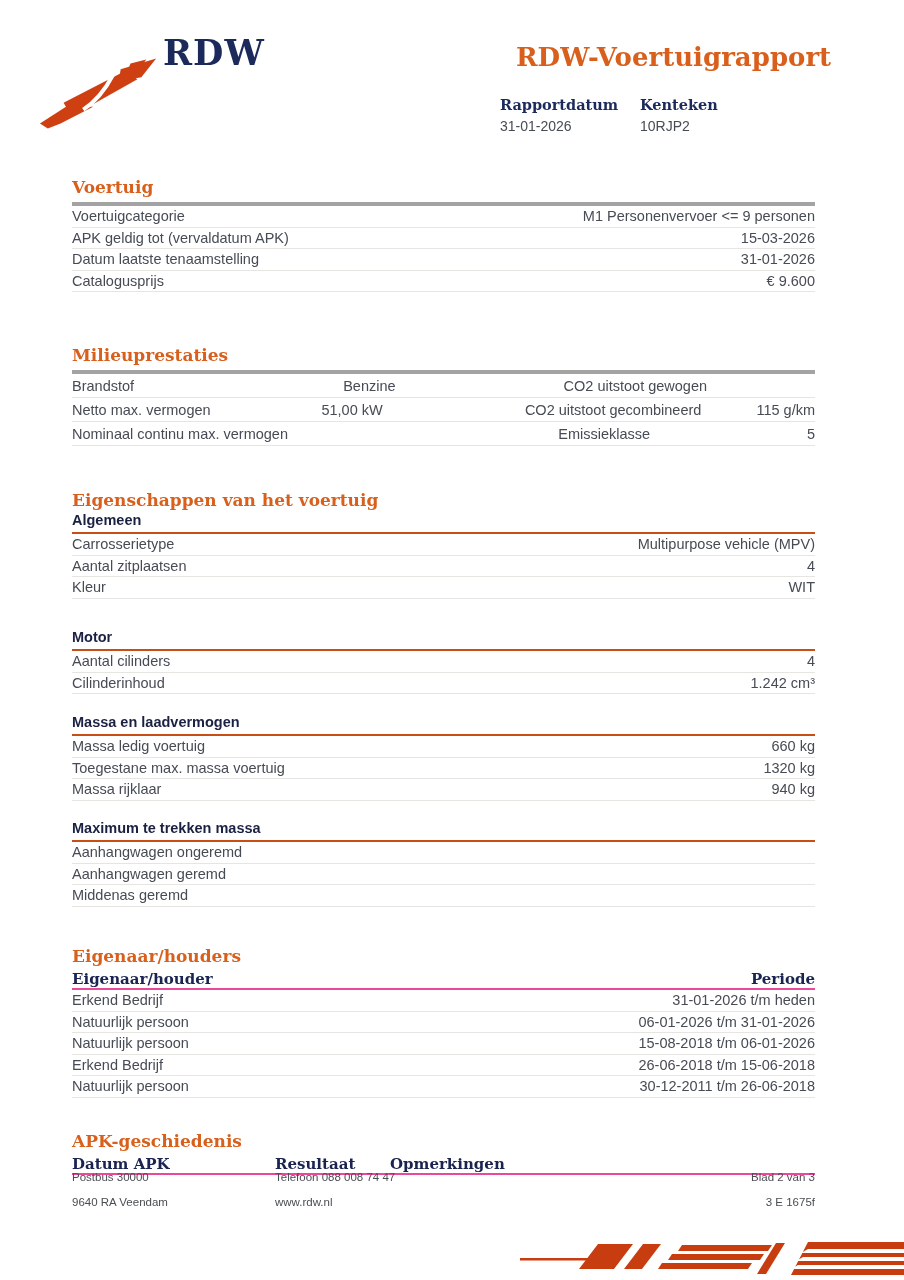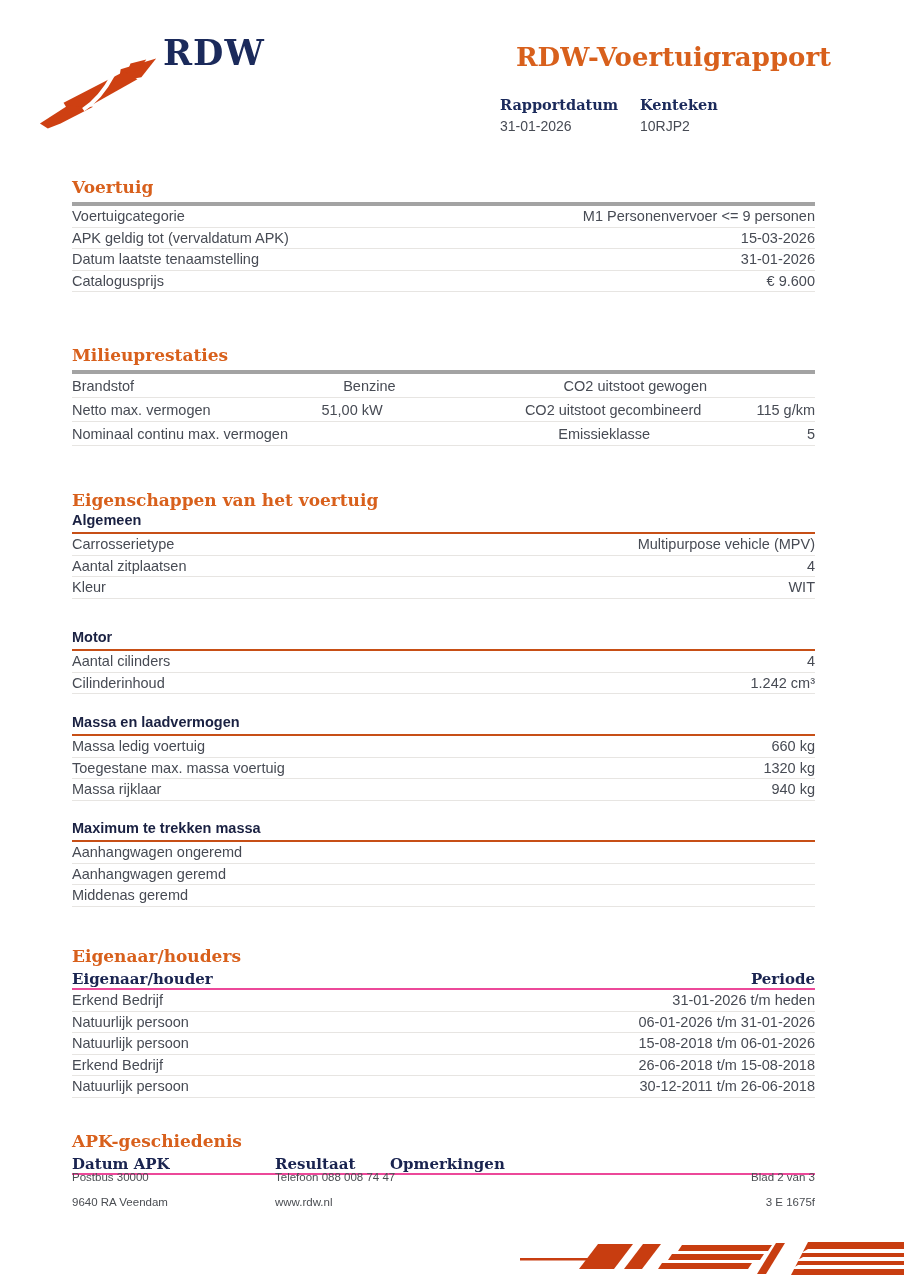--- a/index.html
+++ b/index.html
@@ -247,21 +247,21 @@
         <span class="val">06-01-2026 t/m 31-01-2026</span>
       </div>
 
       <div class="row">
         <span class="lbl">Natuurlijk persoon</span>
         <span class="val">15-08-2018 t/m 06-01-2026</span>
       </div>
 
       <div class="row">
         <span class="lbl">Erkend Bedrijf</span>
-        <span class="val">26-06-2018 t/m 15-08-2018</span>
+        <span class="val">26-06-2018 t/m 15-06-2018</span>
       </div>
 
       <div class="row">
         <span class="lbl">Natuurlijk persoon</span>
         <span class="val">30-12-2011 t/m 26-06-2018</span>
       </div>
     </div>
 </div>
 
 <div class="sec" style="top:1132px">

